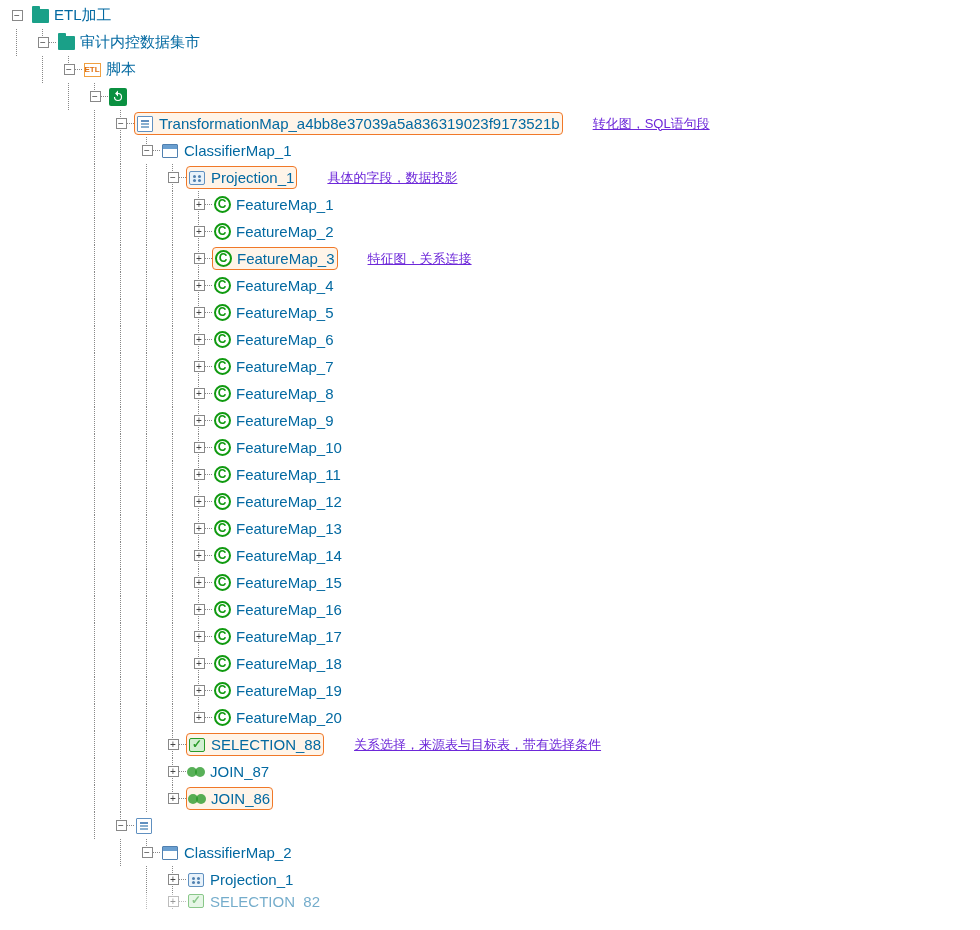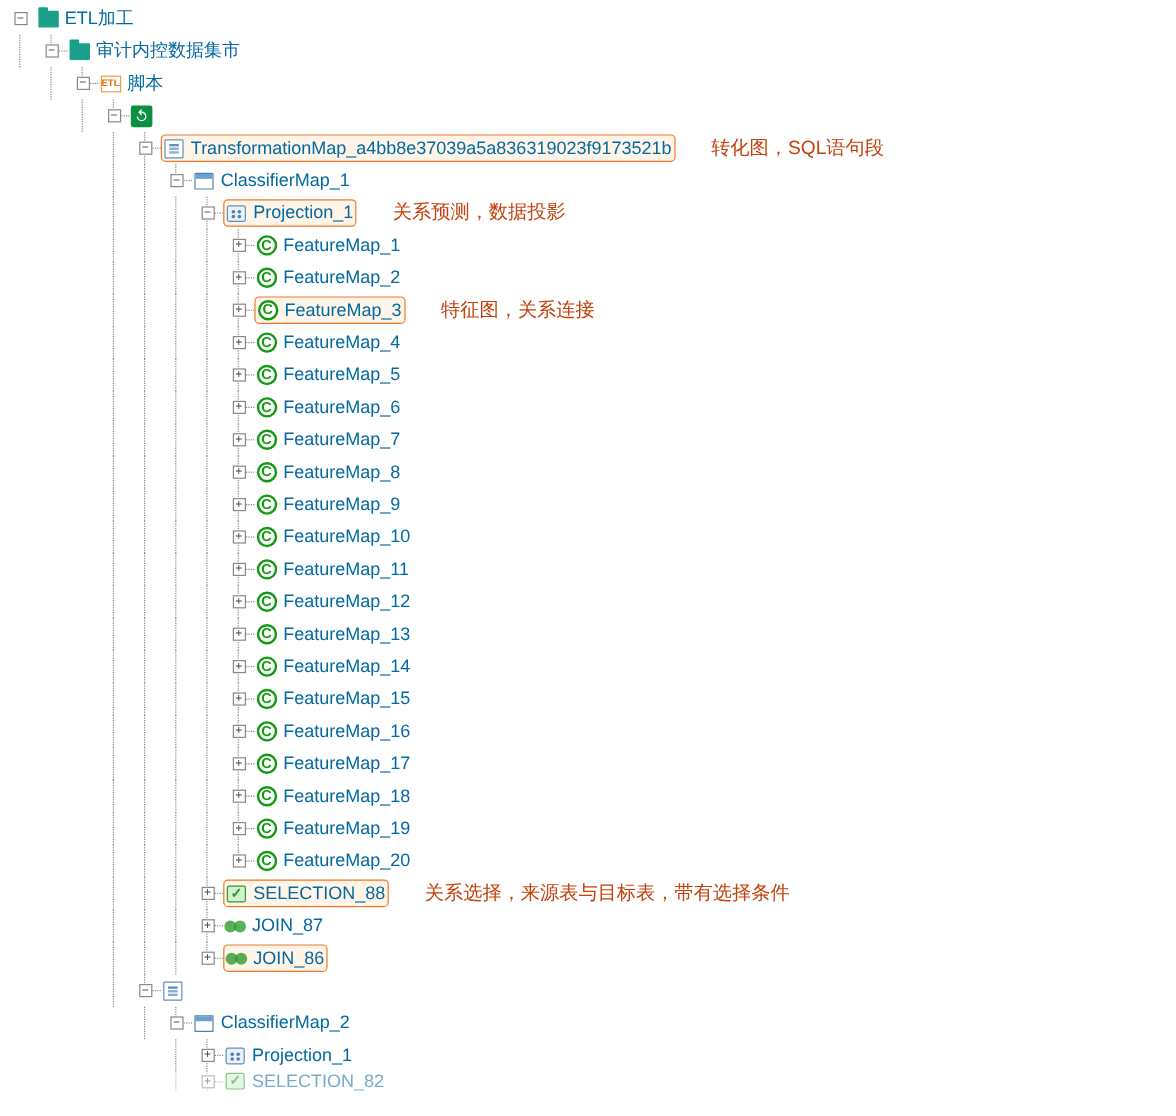--- a/index.html
+++ b/index.html
@@ -215,23 +215,24 @@
   .hilite {
     background: #fff4e8;
     border: 1.5px solid #f07828;
     border-radius: 4px;
     padding: 0 0;
     display: flex;
     align-items: center;
     height: 23px;
   }
   .anno {
-    color: #c2410c;
+    color: #6d28d9;
     margin-left: 30px;
-    font-size: 16px;
+    font-size: 13px;
+    text-decoration: underline;
   }
 </style>
 </head>
 <body>
 
 <div class="tree">
 
   <div class="row">
     <div class="ind">
         <div class="tgl">−</div>
@@ -322,21 +323,21 @@
     <div class="ind v"></div>
     <div class="ind t">
         <div class="tgl">−</div>
       </div>
     <div class="hilite">
       <div class="icon">
           <div class="proj-ico"></div>
         </div>
       <span class="label">Projection_1</span>
     </div>
-    <span class="anno">关系预测，数据投影</span>
+    <span class="anno">具体的字段，数据投影</span>
   </div>
 
   <div id="fm-container">
       <div class="row">
         <div class="ind"></div>
         <div class="ind"></div>
         <div class="ind"></div>
         <div class="ind v"></div>
         <div class="ind v"></div>
         <div class="ind v"></div>

